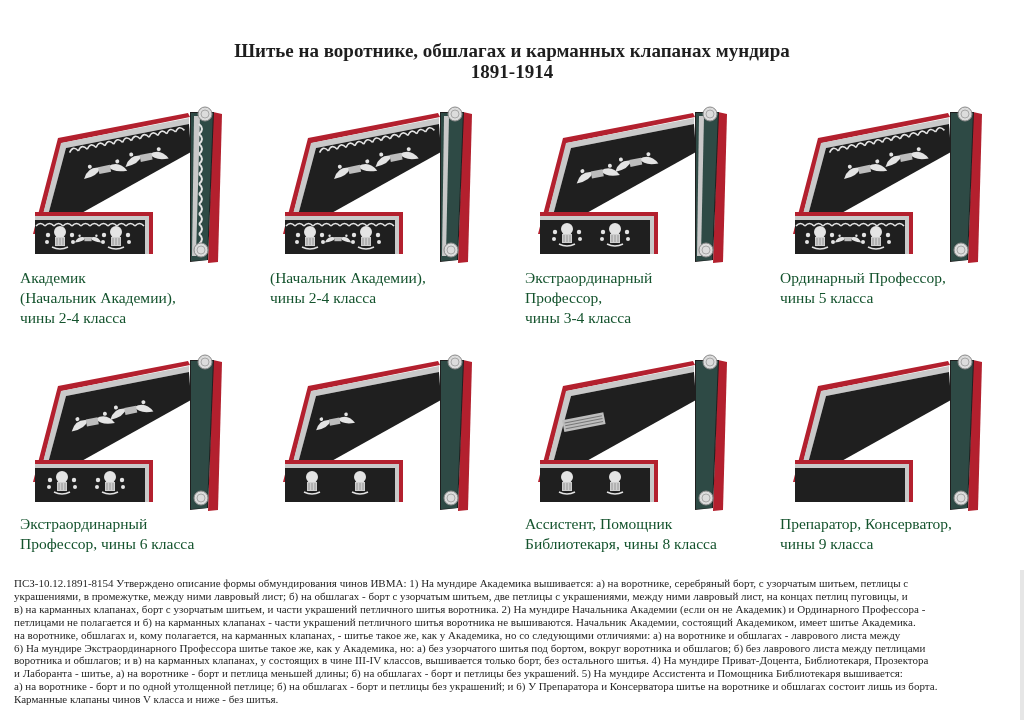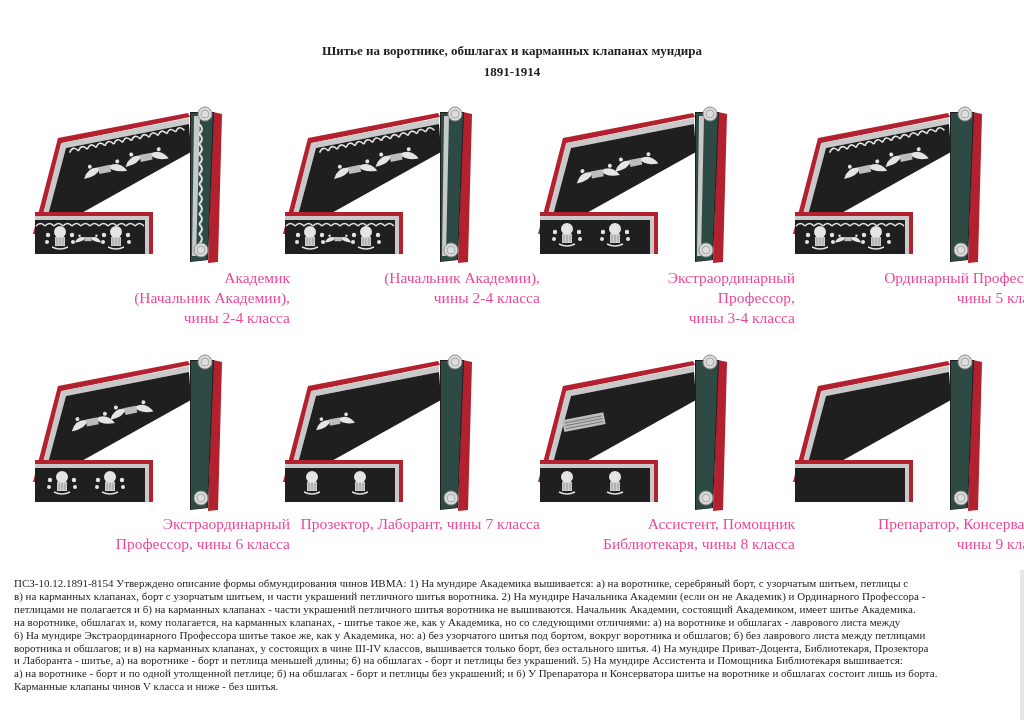--- a/index.html
+++ b/index.html
@@ -1,20 +1,20 @@
 <!DOCTYPE html>
 <html><head>
 <meta charset="utf-8">
 <style>
   html, body { margin: 0; padding: 0; background: #ffffff; }
   body { width: 1024px; height: 726px; position: relative; overflow: hidden; font-family: "Liberation Serif", "DejaVu Serif", serif; color: #222; }
-  .title { position: absolute; left: 0; top: 40px; width: 1024px; text-align: center; font-weight: bold; font-size: 13px; line-height: 21px; color: #1e1e1e; }
+  .title { position: absolute; left: 0; top: 40px; width: 1024px; text-align: center; font-weight: bold; font-size: 19px; line-height: 21px; color: #1e1e1e; }
   .cell { position: absolute; width: 250px; height: 240px; }
   .cell svg { position: absolute; left: 0; top: 0; }
-  .caption { position: absolute; left: -10px; width: 270px; text-align: right; font-size: 15.5px; line-height: 20px; color: #ec4899; }
+  .caption { position: absolute; left: -10px; width: 270px; text-align: left; font-size: 15.5px; line-height: 20px; color: #14532d; }
   .footnote { position: absolute; left: 14px; top: 577px; width: 1004px; font-size: 11px; line-height: 12.9px; color: #262626; text-align: left; }
   .footnote p { margin: 0; }
   .rborder { position: absolute; right: 0; top: 570px; width: 4px; height: 150px; background: #e6e6e6; }
 </style>
 </head>
 <body>
 
 <div class="title">
   <div>Шитье на воротнике, обшлагах и карманных клапанах мундира</div>
   <div>1891-1914</div>
@@ -529,21 +529,20 @@
       <path d="M183 12 L192 14 L188 162 L178 163 Z" fill="#b3202e"></path>
       <path d="M160 12 L184 12 L178 160 L160 162 Z" fill="#1f1f1f"></path>
       <path d="M161 13 L183 13 L177 160 L161 161 Z" fill="#2e4a45"></path>
         <circle cx="175" cy="14" r="7" fill="#dcdcdc" stroke="#8a8a8a" stroke-width="1"></circle>
             <circle cx="175" cy="14" r="4" fill="none" stroke="#9a9a9a" stroke-width="0.8"></circle>
         <circle cx="171" cy="150" r="7" fill="#dcdcdc" stroke="#8a8a8a" stroke-width="1"></circle>
             <circle cx="171" cy="150" r="4" fill="none" stroke="#9a9a9a" stroke-width="0.8"></circle>
       </g>
     </svg>
     <div class="caption" style="top: 166px;">
-      <div>Прозектор, Лаборант, чины 7 класса</div>
     </div>
   </div>
 <div class="cell" style="left:535px; top:348px;">
     <svg width="250" height="165">
       <g>
       <path d="M3 134 L28 38 L158 13 L160 17 L32 43 L8 134 Z" fill="#b3202e"></path>
       <path d="M8 134 L31 43 L159 18 L159 24 L36 48 L13 134 Z" fill="#c9c9c9"></path>
       <path d="M13 134 L36 48 L159 24 L161 52 L14 134 Z" fill="#1f1f1f"></path>
         <g transform="rotate(-11 50 75)">
           <rect x="28" y="68" width="42" height="12" fill="#bdbdbd"></rect>
@@ -615,20 +614,21 @@
       </g>
     </svg>
     <div class="caption" style="top: 166px;">
       <div>Препаратор, Консерватор,</div>
       <div>чины 9 класса</div>
     </div>
   </div>
 
 <div class="footnote">
   <p>ПСЗ-10.12.1891-8154  Утверждено описание формы обмундирования чинов ИВМА: 1) На мундире Академика вышивается: а) на воротнике,  серебряный борт, с узорчатым шитьем, петлицы с</p>
+  <p>украшениями, в промежутке, между ними лавровый лист; б) на обшлагах - борт с узорчатым шитьем, две петлицы с украшениями, между ними лавровый лист, на концах петлиц пуговицы, и</p>
   <p>в) на карманных клапанах, борт с узорчатым шитьем, и части украшений петличного шитья воротника. 2)  На мундире Начальника Академии (если он не Академик) и Ординарного Профессора -</p>
   <p>петлицами не полагается и б) на карманных клапанах - части украшений петличного шитья воротника не вышиваются. Начальник Академии, состоящий Академиком, имеет шитье Академика.</p>
   <p>на воротнике, обшлагах и, кому полагается, на карманных клапанах, - шитье такое же, как у Академика, но со следующими отличиями: а) на воротнике и обшлагах - лаврового листа между</p>
   <p>6) На мундире Экстраординарного Профессора шитье такое же, как у Академика, но: а) без узорчатого шитья под бортом, вокруг воротника и обшлагов; б) без лаврового листа между петлицами</p>
   <p>воротника и обшлагов; и в) на карманных клапанах, у состоящих в чине III-IV классов, вышивается только борт, без остального шитья.  4) На мундире Приват-Доцента, Библиотекаря, Прозектора</p>
   <p>и Лаборанта - шитье, а) на воротнике - борт и петлица меньшей длины; б) на обшлагах - борт и петлицы без украшений. 5)  На мундире Ассистента и Помощника Библиотекаря вышивается:</p>
   <p>а) на воротнике - борт и по одной утолщенной петлице; б) на обшлагах - борт и петлицы без украшений; и 6) У Препаратора и Консерватора шитье на воротнике и обшлагах состоит лишь из борта.</p>
   <p>Карманные клапаны чинов V класса и ниже - без шитья.</p>
 </div>
 <div class="rborder"></div>

